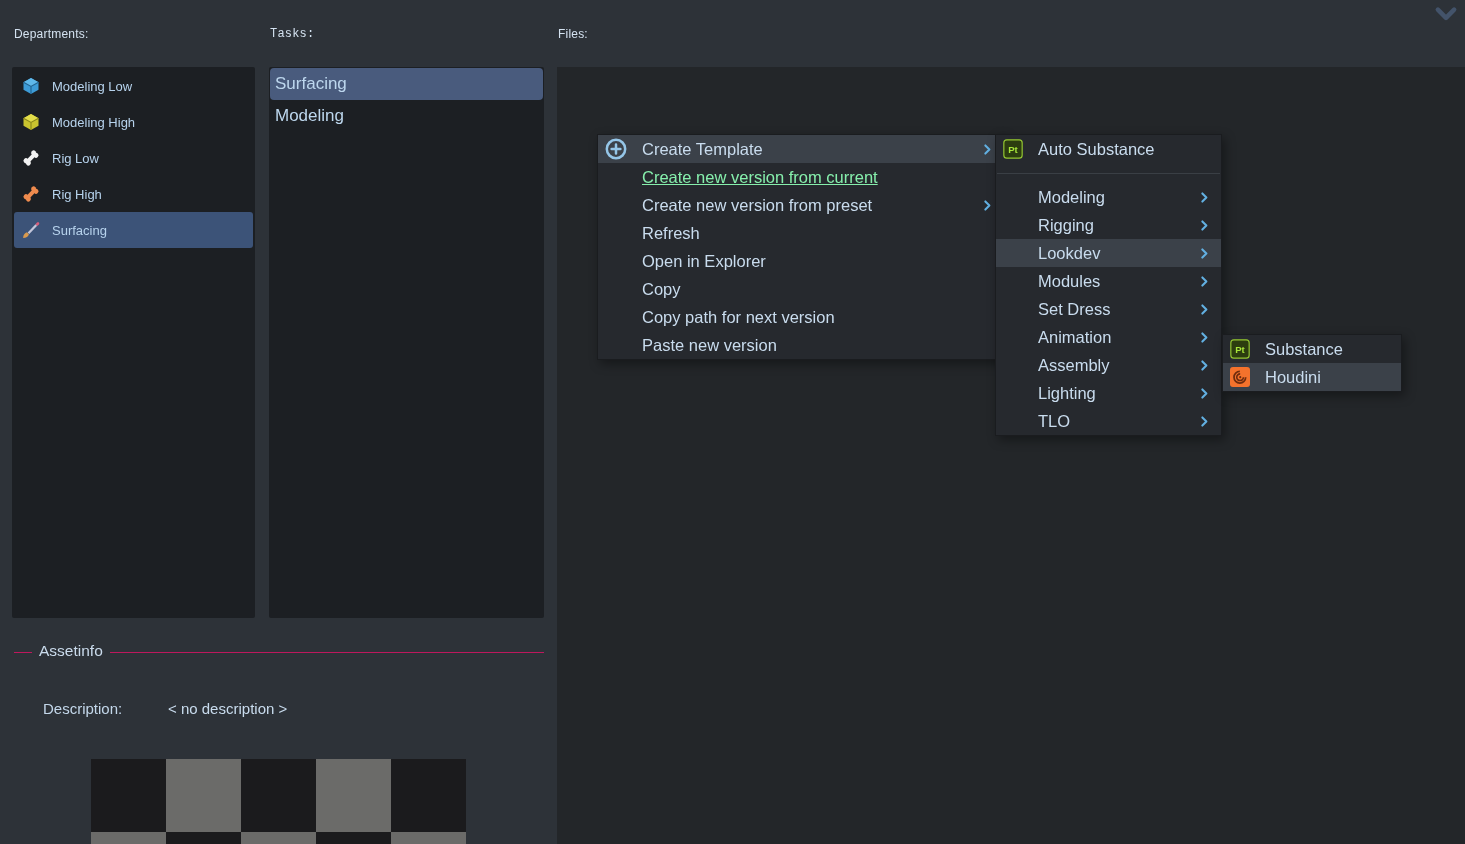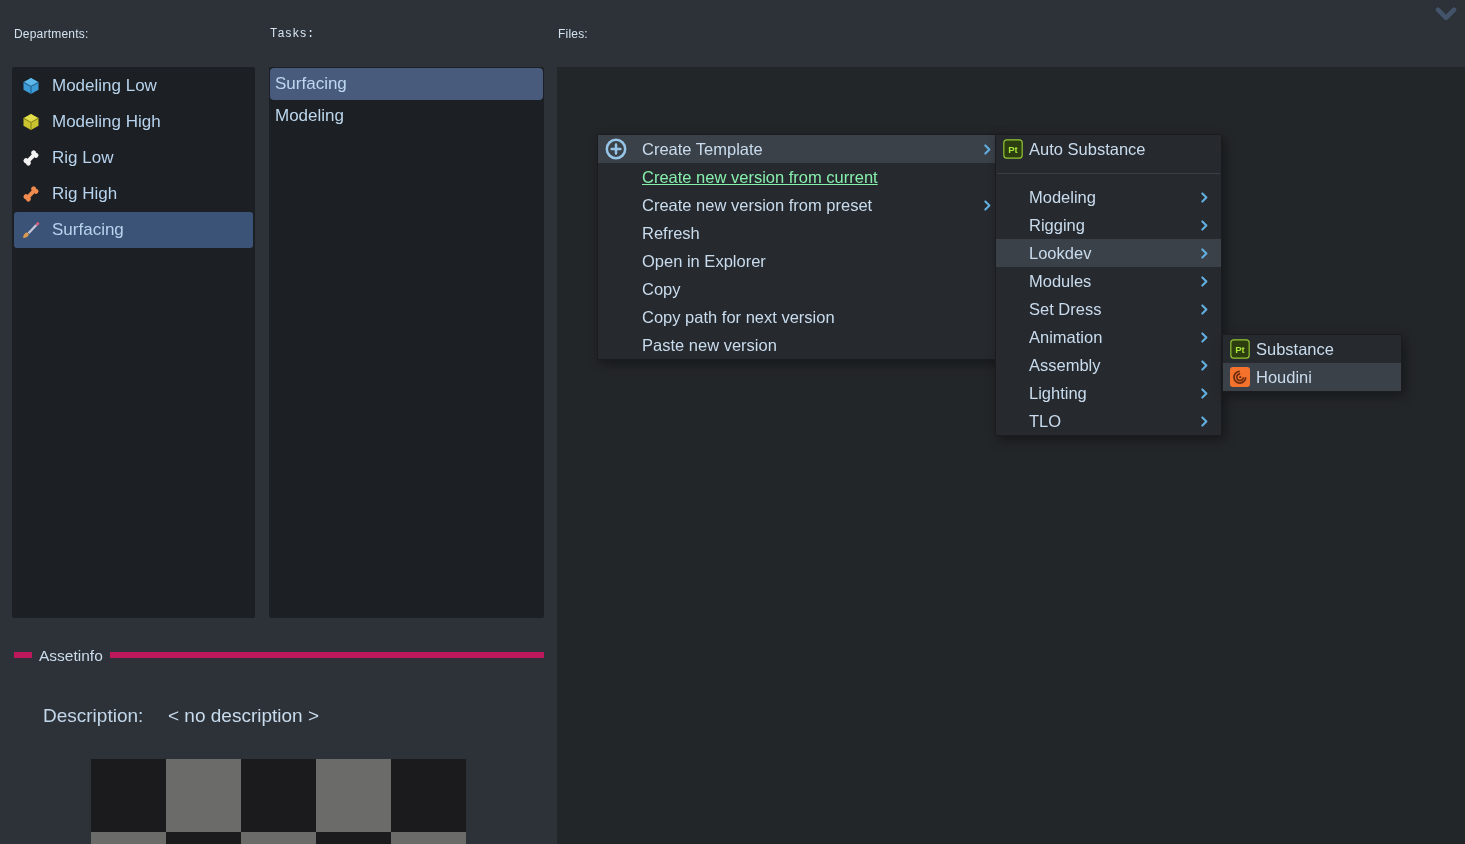--- a/index.html
+++ b/index.html
@@ -25,21 +25,21 @@
     position:absolute; top:67px;
     background:#1c1f23; border-radius:2px;
     padding-top:1px;
   }
   #departments-list { left:12px; width:243px; height:551px; }
   #tasks-list { left:269px; width:275px; height:551px; }
 
   .dept-item {
     display:flex; align-items:center;
     height:36px; margin:0 2px; padding:0 7px;
-    font-size:17px; color:#b7d3ed;
+    font-size:13px; color:#b7d3ed;
     border-radius:3px; cursor:default;
   }
   .dept-item.selected { background:#3c5378; }
   .dept-item .row-icon { width:20px; height:20px; margin-right:11px; flex:0 0 20px; }
   .row-icon svg { width:100%; height:100%; display:block; }
 
   .task-item {
     display:flex; align-items:center;
     height:32px; margin:0 1px; padding:0 5px;
     font-size:17px; color:#bdd7ee; border-radius:4px; cursor:default;
@@ -72,41 +72,41 @@
     height:28px; font-size:16.5px; color:#c9dcee; cursor:default;
   }
   .menu-item.selected { background:#3b4149; color:#dcе9f5; }
   .menu-item.disabled { color:#86efac;text-decoration:underline; }
 
   #context-menu .menu-item { padding-left:6px; }
   #context-menu .icon-slot { width:24px; height:24px; margin-right:14px; flex:0 0 24px; }
   #template-submenu .menu-item,
   #lookdev-submenu .menu-item { padding-left:7px; }
   #template-submenu .icon-slot,
-  #lookdev-submenu .icon-slot { width:20px; height:20px; margin-right:6px; flex:0 0 20px; }
+  #lookdev-submenu .icon-slot { width:20px; height:20px; margin-right:15px; flex:0 0 20px; }
   .icon-slot svg { width:100%; height:100%; display:block; }
 
   .chev { margin-left:auto; margin-right:10px; width:13px; height:13px; flex:0 0 13px; }
   .chev svg { width:100%; height:100%; display:block; }
 
   .menu-separator { height:20px; display:flex; align-items:center; padding:0 1px; }
   .menu-separator .line { width:100%; height:1px; background:#3a3f45; }
 
   
   #assetinfo {
     position:absolute; left:14px; top:652px; width:530px; height:184px;
-    border-top:6px solid #be185d;
+    border-top:1px solid #be185d;
     text-align:right;
   }
   #assetinfo-title {
     position:absolute; top:-11px; left:18px;
     background:#2d3238; padding:0 7px;
     font-size:15.5px; color:#cadbec;
   }
-  #description-row { position:absolute; left:29px; top:47px; font-size:19px; }
+  #description-row { position:absolute; left:29px; top:47px; font-size:15px; }
   #description-label { color:#c3d7ea; }
   #description-value { position:absolute; left:125px; top:0; white-space:nowrap; color:#c9dcee; }
 
   #asset-preview {
     position:absolute; left:91px; top:759px;
     width:375px; height:85px;
     background:conic-gradient(#6b6b69 0 25%, #1b1b1d 0 50%, #6b6b69 0 75%, #1b1b1d 0);
     background-size:150px 146px;
   }
 </style>

